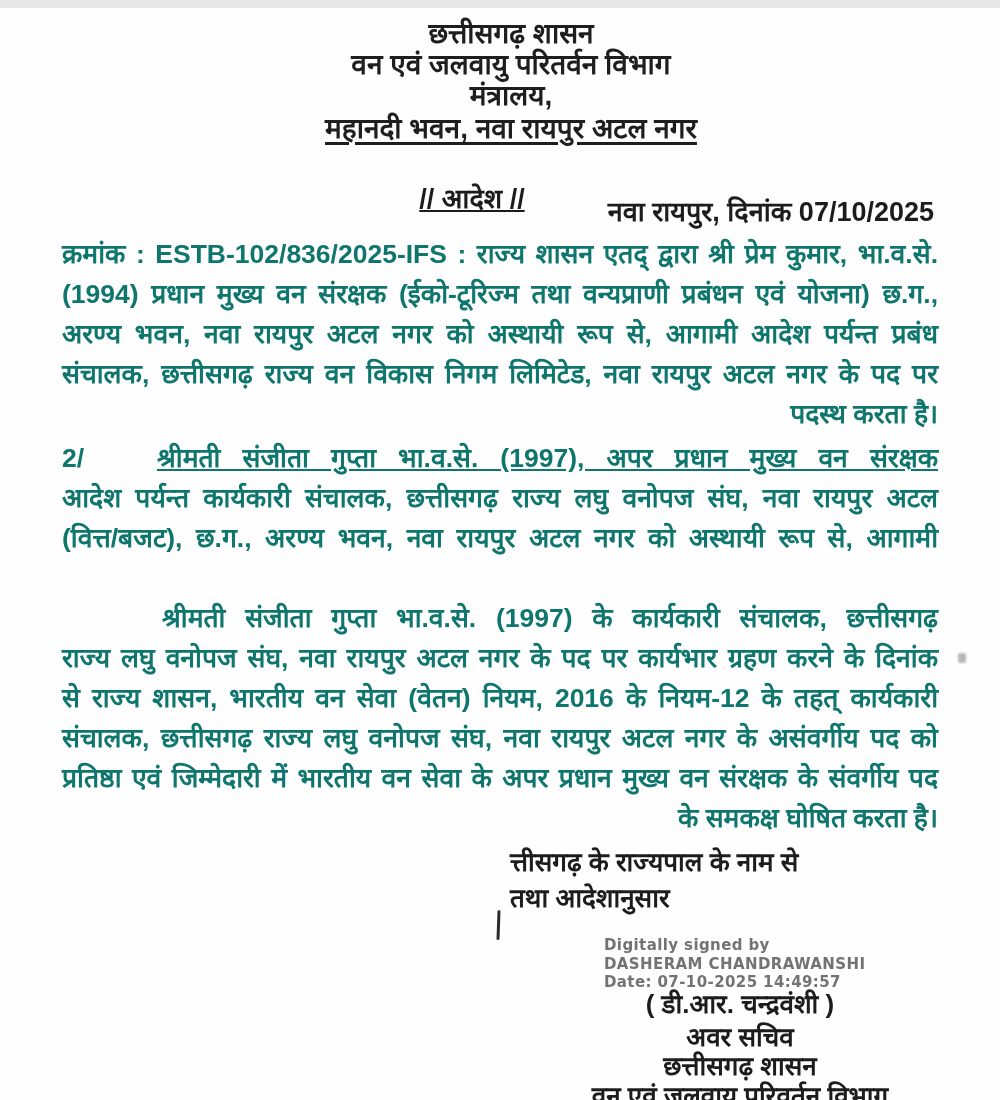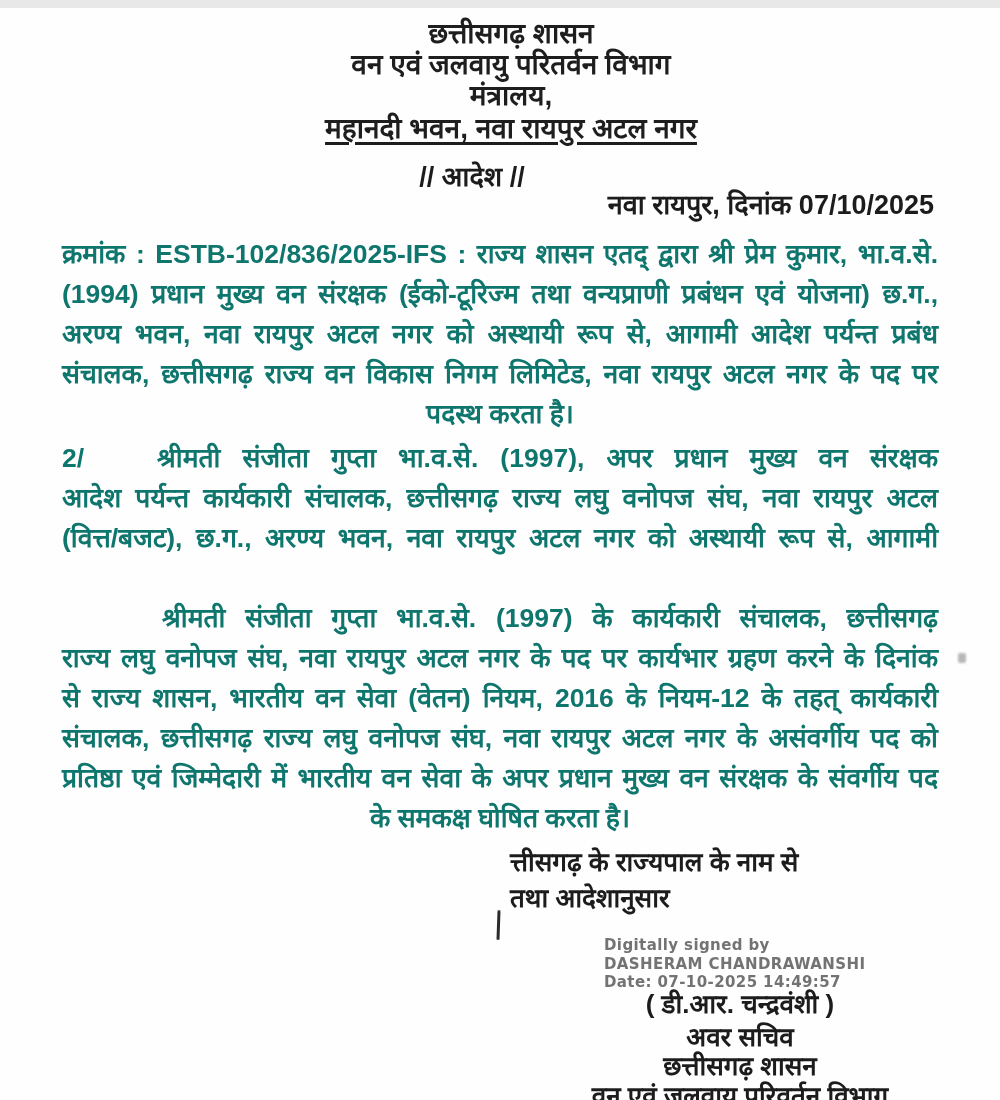--- a/index.html
+++ b/index.html
@@ -21,39 +21,39 @@
   }
   .doc-header .hline{white-space:nowrap;}
   .doc-header .underlined{
     text-decoration:underline;
     text-underline-offset:4px;
     text-decoration-thickness:2.5px;
     margin-top:2px;
   }
   
   .order-title{
-    position:absolute;top:149px;left:372px;width:200px;
-    text-align:center;font-size:27px;font-weight:700;white-space:nowrap;
+    position:absolute;top:171px;left:372px;width:200px;
+    text-align:center;font-size:27px;font-weight:700;white-space:nowrap;text-decoration:underline;
   }
   .date-line{
-    position:absolute;top:177px;right:66px;
+    position:absolute;top:184px;right:66px;
     font-size:27px;font-weight:600;white-space:nowrap;text-align:right;
   }
   
   .para{
     position:absolute;left:62px;right:62px;
     font-size:26.5px;font-weight:600;line-height:40px;
     color:#0f766e;
   }
   .para .jline{text-align:justify;text-align-last:justify;}
-  .para .lline{text-align:center;}
+  .para .lline{text-align:right;}
   .para .indent{padding-left:100px;}
   .numline{display:flex;}
   .numline .pnum{width:95px;flex:0 0 95px;}
-  .numline .ptext{flex:1;text-align:justify;text-align-last:justify;}
+  .numline .ptext{flex:1;text-align:justify;text-align-last:justify;text-decoration:underline;}
   #para1{top:226px;}
   #para2{top:430px;}
   #para3{top:590px;}
   
   .signoff{
     position:absolute;top:836px;left:510px;width:420px;
     font-size:26px;font-weight:700;line-height:36px;
   }
   
   .digsig{

